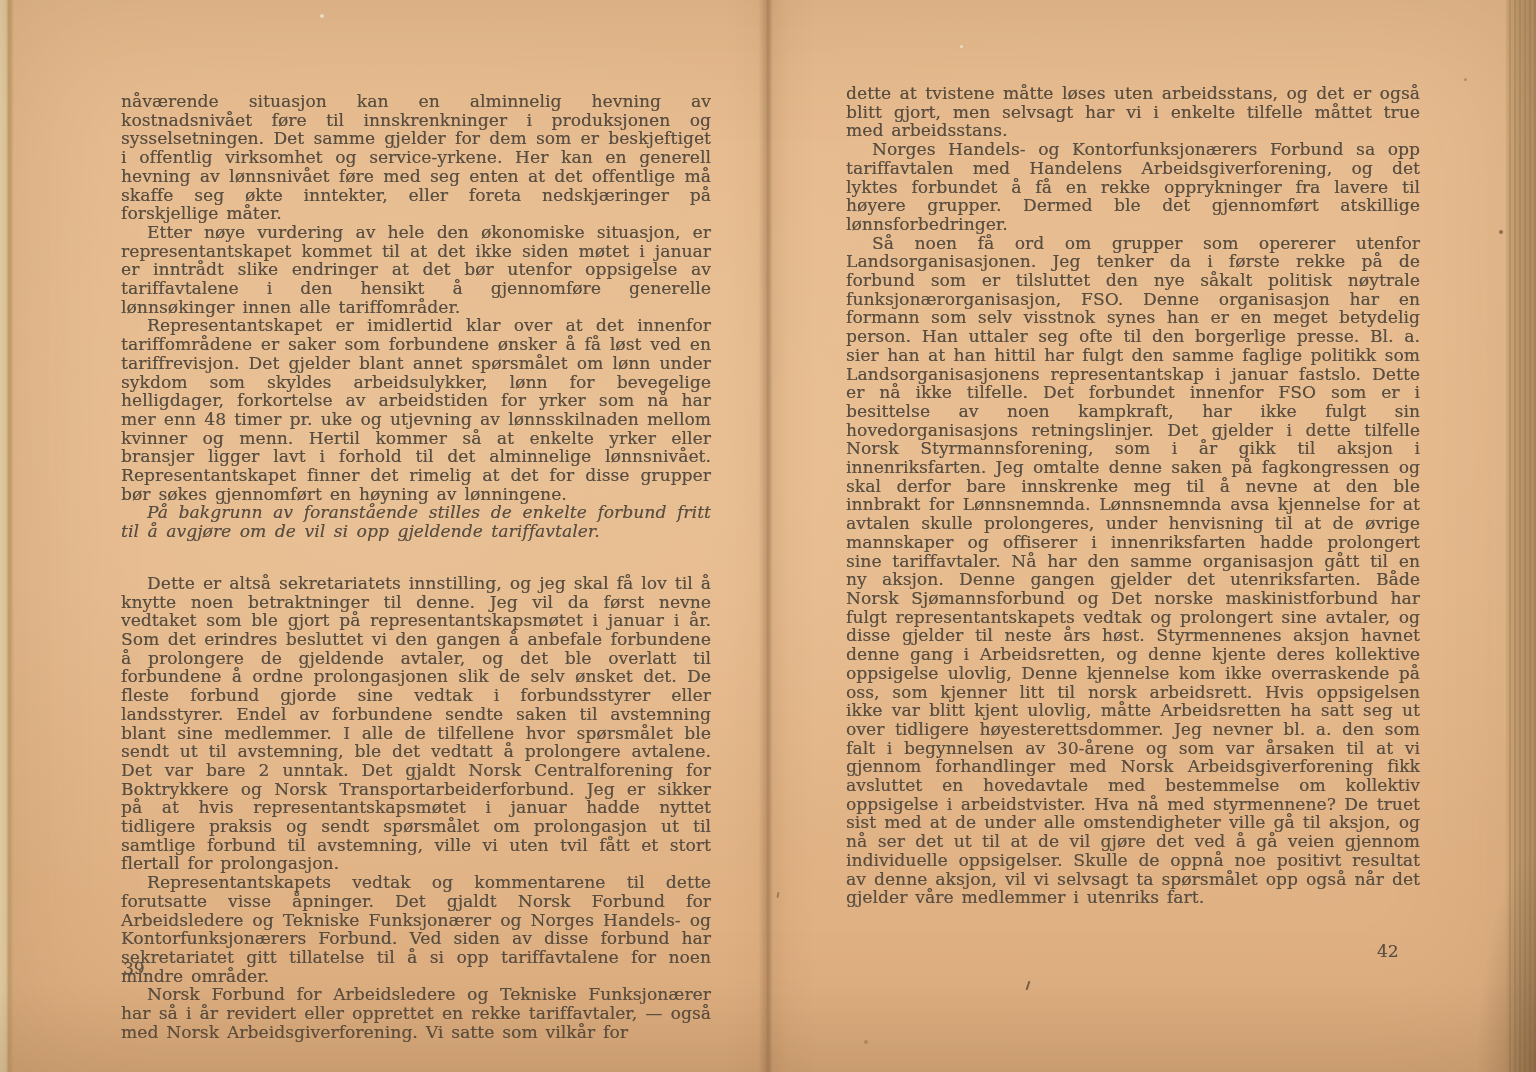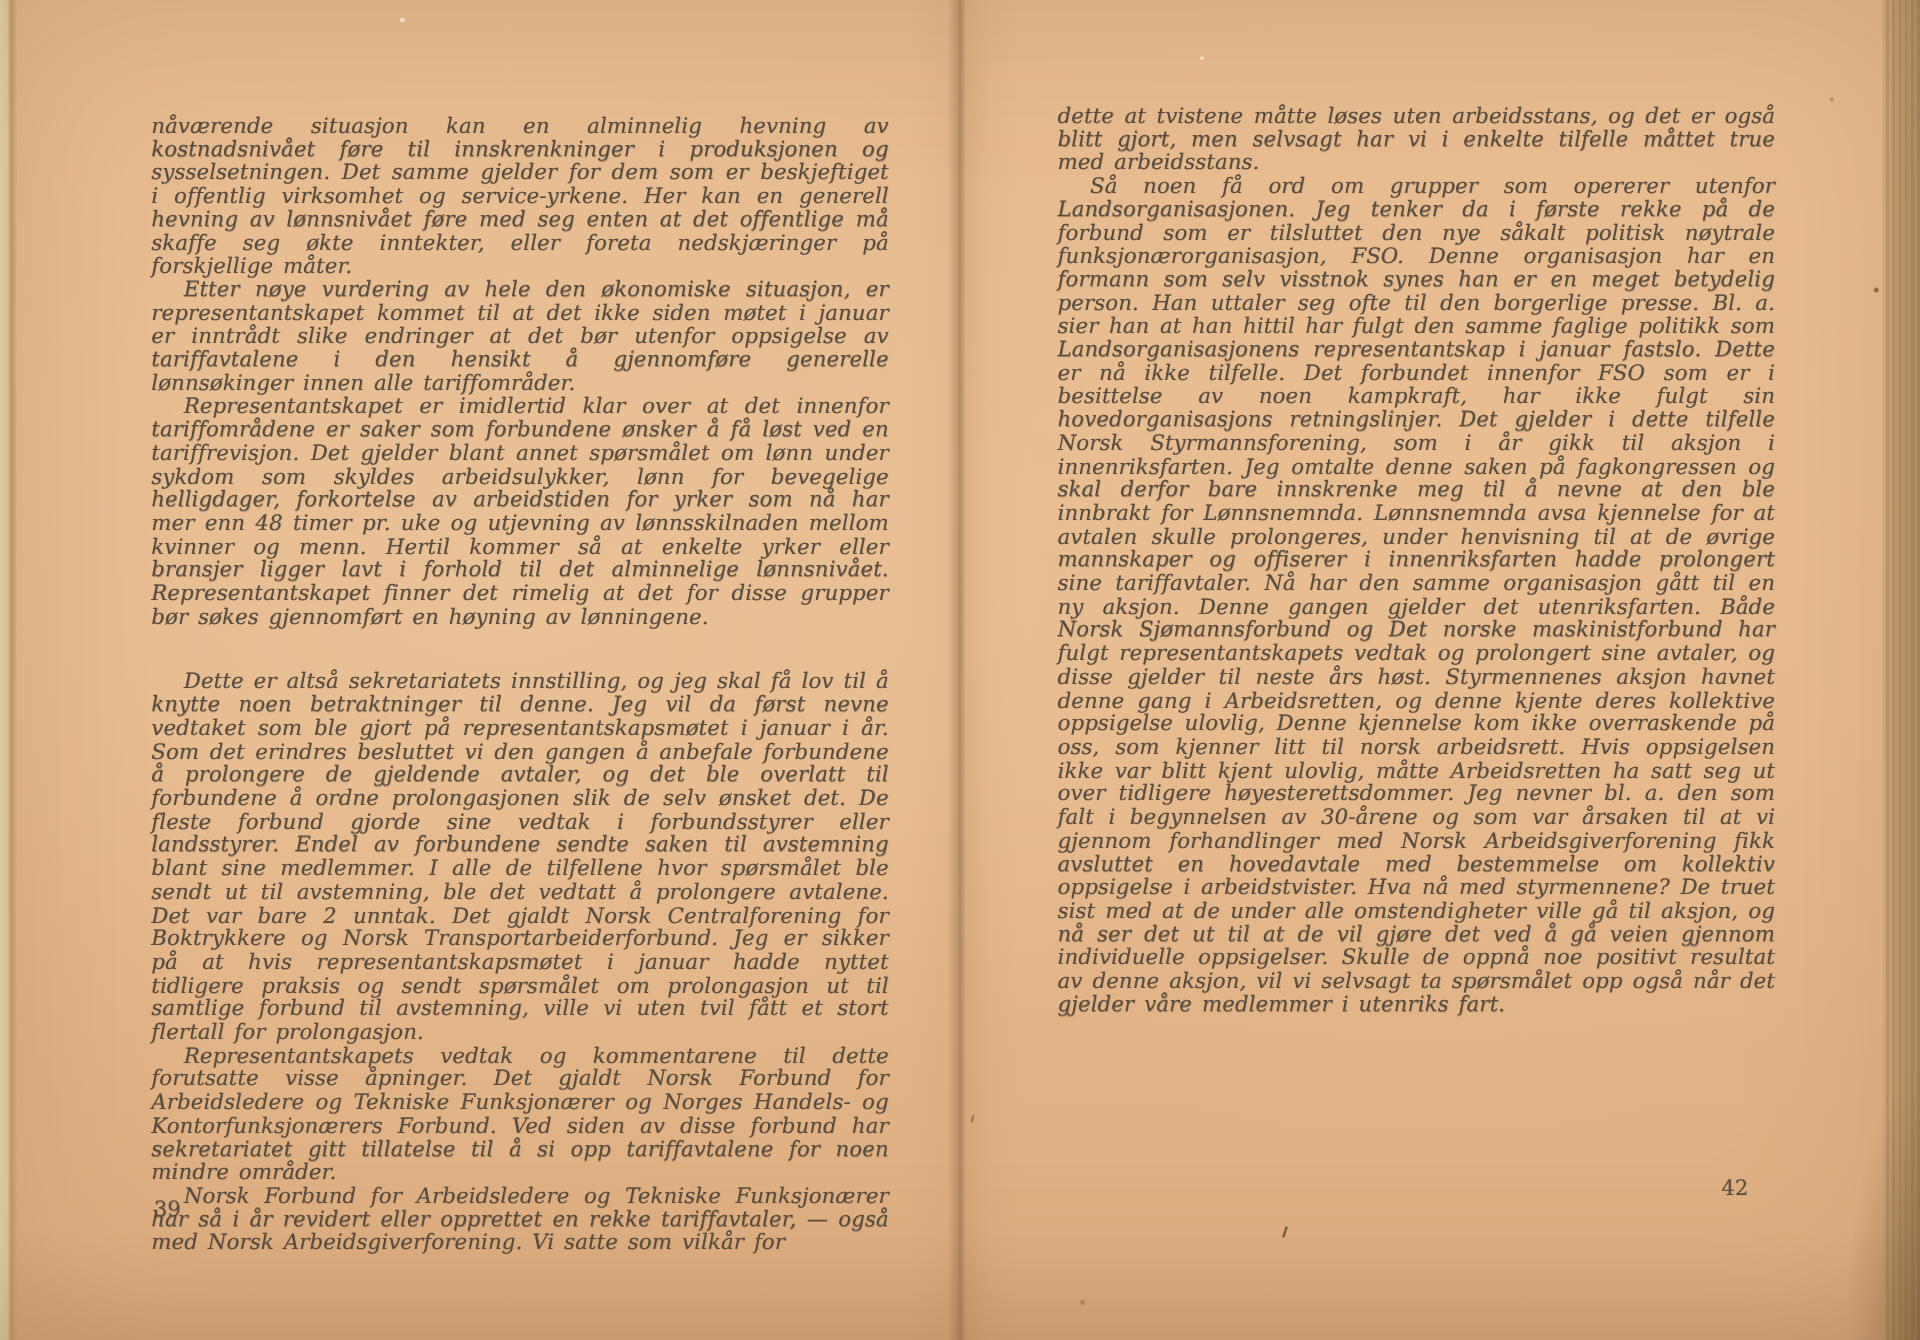--- a/index.html
+++ b/index.html
@@ -64,21 +64,21 @@
     font-size: 17px;
     line-height: 18.7px;
     text-align: justify;
     letter-spacing: 0.1px;
     word-spacing: 2.4px;
     text-shadow: 0.3px 0.3px 0.6px rgba(92, 76, 58, 0.55);
   }
   .page-text.left  { left: 121px; top: 92px;  width: 590px; }
   .page-text.right { left: 846px; top: 84px;  width: 574px; }
 
-  .para { margin: 0; font-style: italic; }
+  .para { margin: 0; }
   .para.indent       { text-indent: 26px; }
   .para.italic-indent{ text-indent: 26px; font-style: italic; word-spacing: 3px; }
   .para.gap          { margin-top: 33px; }
 
   .page-number {
     position: absolute;
     color: #5a5044;
     font-size: 17px;
     text-shadow: 0.3px 0.3px 0.6px rgba(92, 76, 58, 0.5);
   }
@@ -108,27 +108,29 @@
 
   <div class="left-edge"></div>
   <div class="gutter"></div>
   <div class="right-edge"></div>
   <div class="right-edge-corner"></div>
 
   <div class="page-text left">
       <p class="para plain">nåværende situasjon kan en alminnelig hevning av kostnadsnivået føre til innskrenkninger i produksjonen og sysselsetningen. Det samme gjelder for dem som er beskjeftiget i offentlig virksomhet og service-yrkene. Her kan en generell hevning av lønnsnivået føre med seg enten at det offentlige må skaffe seg økte inntekter, eller foreta nedskjæringer på forskjellige måter.</p>
       <p class="para indent">Etter nøye vurdering av hele den økonomiske situasjon, er representantskapet kommet til at det ikke siden møtet i januar er inntrådt slike endringer at det bør utenfor oppsigelse av tariffavtalene i den hensikt å gjennomføre generelle lønnsøkinger innen alle tariffområder.</p>
       <p class="para indent">Representantskapet er imidlertid klar over at det innenfor tariffområdene er saker som forbundene ønsker å få løst ved en tariffrevisjon. Det gjelder blant annet spørsmålet om lønn under sykdom som skyldes arbeidsulykker, lønn for bevegelige helligdager, forkortelse av arbeidstiden for yrker som nå har mer enn 48 timer pr. uke og utjevning av lønnsskilnaden mellom kvinner og menn. Hertil kommer så at enkelte yrker eller bransjer ligger lavt i forhold til det alminnelige lønnsnivået. Representantskapet finner det rimelig at det for disse grupper bør søkes gjennomført en høyning av lønningene.</p>
+      <p class="para italic-indent">På bakgrunn av foranstående stilles de enkelte forbund fritt til å avgjøre om de vil si opp gjeldende tariffavtaler.</p>
       <p class="para indent gap">Dette er altså sekretariatets innstilling, og jeg skal få lov til å knytte noen betraktninger til denne. Jeg vil da først nevne vedtaket som ble gjort på representantskapsmøtet i januar i år. Som det erindres besluttet vi den gangen å anbefale forbundene å prolongere de gjeldende avtaler, og det ble overlatt til forbundene å ordne prolongasjonen slik de selv ønsket det. De fleste forbund gjorde sine vedtak i forbundsstyrer eller landsstyrer. Endel av forbundene sendte saken til avstemning blant sine medlemmer. I alle de tilfellene hvor spørsmålet ble sendt ut til avstemning, ble det vedtatt å prolongere avtalene. Det var bare 2 unntak. Det gjaldt Norsk Centralforening for Boktrykkere og Norsk Transportarbeiderforbund. Jeg er sikker på at hvis representantskapsmøtet i januar hadde nyttet tidligere praksis og sendt spørsmålet om prolongasjon ut til samtlige forbund til avstemning, ville vi uten tvil fått et stort flertall for prolongasjon.</p>
       <p class="para indent">Representantskapets vedtak og kommentarene til dette forutsatte visse åpninger. Det gjaldt Norsk Forbund for Arbeidsledere og Tekniske Funksjonærer og Norges Handels- og Kontorfunksjonærers Forbund. Ved siden av disse forbund har sekretariatet gitt tillatelse til å si opp tariffavtalene for noen mindre områder.</p>
       <p class="para indent">Norsk Forbund for Arbeidsledere og Tekniske Funksjonærer har så i år revidert eller opprettet en rekke tariffavtaler, — også med Norsk Arbeidsgiverforening. Vi satte som vilkår for</p>
     </div>
 
   <div class="page-text right">
       <p class="para plain">dette at tvistene måtte løses uten arbeidsstans, og det er også blitt gjort, men selvsagt har vi i enkelte tilfelle måttet true med arbeidsstans.</p>
+      <p class="para indent">Norges Handels- og Kontorfunksjonærers Forbund sa opp tariffavtalen med Handelens Arbeidsgiverforening, og det lyktes forbundet å få en rekke opprykninger fra lavere til høyere grupper. Dermed ble det gjennomført atskillige lønnsforbedringer.</p>
       <p class="para indent">Så noen få ord om grupper som opererer utenfor Landsorganisasjonen. Jeg tenker da i første rekke på de forbund som er tilsluttet den nye såkalt politisk nøytrale funksjonærorganisasjon, FSO. Denne organisasjon har en formann som selv visstnok synes han er en meget betydelig person. Han uttaler seg ofte til den borgerlige presse. Bl. a. sier han at han hittil har fulgt den samme faglige politikk som Landsorganisasjonens representantskap i januar fastslo. Dette er nå ikke tilfelle. Det forbundet innenfor FSO som er i besittelse av noen kampkraft, har ikke fulgt sin hovedorganisasjons retningslinjer. Det gjelder i dette tilfelle Norsk Styrmannsforening, som i år gikk til aksjon i innenriksfarten. Jeg omtalte denne saken på fagkongressen og skal derfor bare innskrenke meg til å nevne at den ble innbrakt for Lønnsnemnda. Lønnsnemnda avsa kjennelse for at avtalen skulle prolongeres, under henvisning til at de øvrige mannskaper og offiserer i innenriksfarten hadde prolongert sine tariffavtaler. Nå har den samme organisasjon gått til en ny aksjon. Denne gangen gjelder det utenriksfarten. Både Norsk Sjømannsforbund og Det norske maskinistforbund har fulgt representantskapets vedtak og prolongert sine avtaler, og disse gjelder til neste års høst. Styrmennenes aksjon havnet denne gang i Arbeidsretten, og denne kjente deres kollektive oppsigelse ulovlig, Denne kjennelse kom ikke overraskende på oss, som kjenner litt til norsk arbeidsrett. Hvis oppsigelsen ikke var blitt kjent ulovlig, måtte Arbeidsretten ha satt seg ut over tidligere høyesterettsdommer. Jeg nevner bl. a. den som falt i begynnelsen av 30-årene og som var årsaken til at vi gjennom forhandlinger med Norsk Arbeidsgiverforening fikk avsluttet en hovedavtale med bestemmelse om kollektiv oppsigelse i arbeidstvister. Hva nå med styrmennene? De truet sist med at de under alle omstendigheter ville gå til aksjon, og nå ser det ut til at de vil gjøre det ved å gå veien gjennom individuelle oppsigelser. Skulle de oppnå noe positivt resultat av denne aksjon, vil vi selvsagt ta spørsmålet opp også når det gjelder våre medlemmer i utenriks fart.</p>
     </div>
 
   <div class="page-number left">39</div>
 
   <div class="page-number right">42</div>
 
   <div class="speck s1"></div>
   <div class="speck s2"></div>
   <div class="speck s3"></div>

